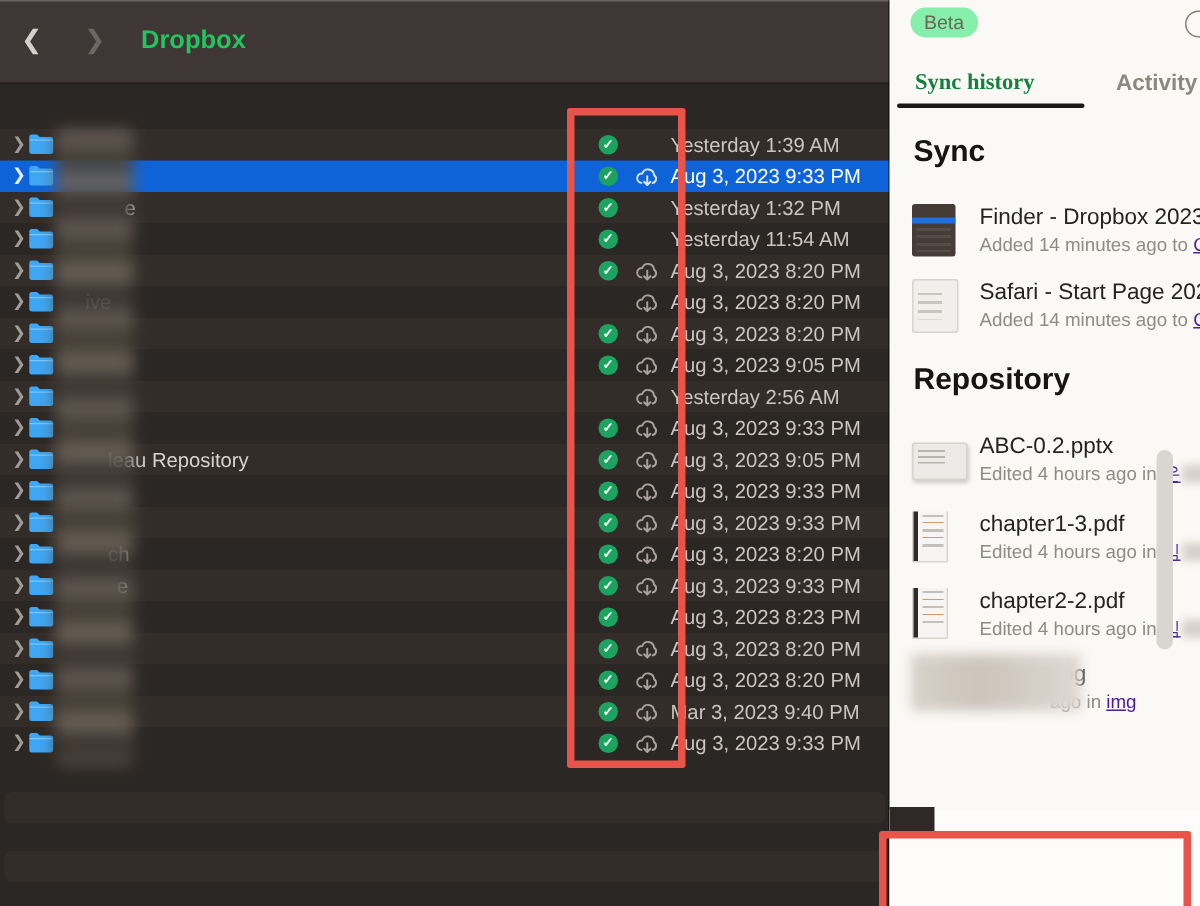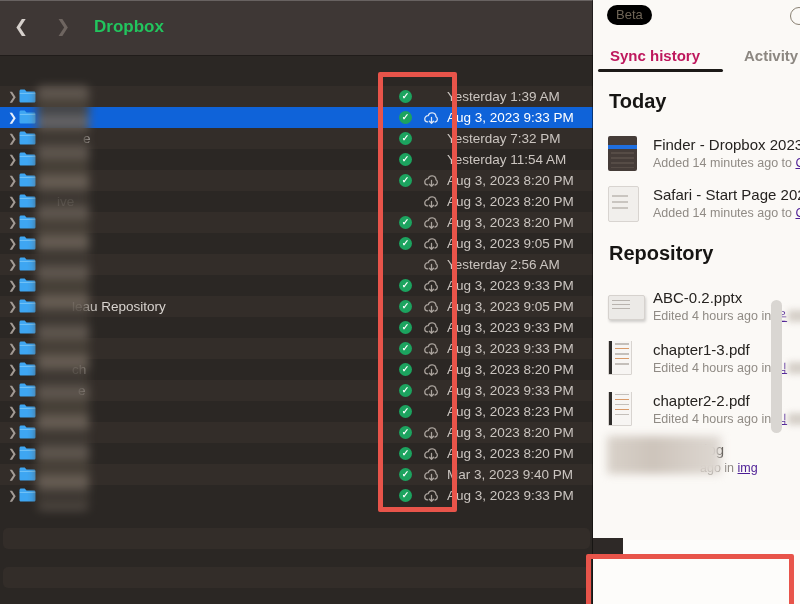--- a/index.html
+++ b/index.html
@@ -34,24 +34,24 @@
   .row.sel .date{color:#ffffff;}
   .name-blur{position:absolute;left:37px;top:86px;width:52px;height:424px;border-radius:5px;
     background:repeating-linear-gradient(180deg,#655c54 0 13px,#494239 13px 29px,#6d6359 29px 43px,#403a34 43px 60px);
     filter:blur(5px);opacity:.9;}
   .stripe{position:absolute;left:3px;width:587px;height:21px;background:#332d29;border-radius:5px;}
   .stripe1{top:528px;} .stripe2{top:567px;}
   
   .panel{position:absolute;top:0;right:0;width:207px;height:604px;background:#fbf9f6;
     box-shadow:-1px 0 0 rgba(0,0,0,.45);}
   .beta{position:absolute;left:14px;top:5px;height:20px;padding:0 9px;border-radius:11px;
-    background:#000000;color:#6f6557;font-size:13px;line-height:20px;}
+    background:#86efac;color:#6f6557;font-size:13px;line-height:20px;}
   .circle-cut{position:absolute;right:-8px;top:7px;width:16px;height:16px;border:1.6px solid #8a8173;border-radius:50%;}
   .tab{position:absolute;top:47px;font-size:15px;}
-  .tab-sync{left:17px;font-weight:700;color:#be185d;}
+  .tab-sync{left:17px;font-weight:700;color:#15803d;font-family:Liberation Serif, serif;}
   .tab-activity{left:151px;font-weight:600;color:#8c8781;}
   .tab-underline{position:absolute;left:5px;top:69px;width:125px;height:3px;background:#1c1a18;border-radius:2px;}
   .sec-heading{position:absolute;left:16px;font-size:20px;font-weight:700;color:#161513;}
   .p-item{position:absolute;left:14px;right:0;height:42px;white-space:nowrap;overflow:hidden;}
   .thumb{position:absolute;left:1px;}
   .thumb-finder{top:0;width:29px;height:35px;background:#453c38;border-radius:2px;overflow:hidden;}
   .thumb-finder::after{content:"";position:absolute;left:0;right:0;top:9px;height:4px;background:#1f6fe0;}
   .thumb-finder::before{content:"";position:absolute;left:3px;top:16px;right:3px;bottom:3px;
     background:repeating-linear-gradient(180deg,#564c46 0 2px,#453c38 2px 5px);}
   .thumb-safari{top:0;width:29px;height:34px;background:#f1efec;border:1px solid #d8d4d0;border-radius:2px;}
@@ -117,21 +117,21 @@
           <span class="date">Aug 3, 2023 9:33 PM</span>
         </div>
         <div class="row light">
           <span class="chev">❯</span>
           <span class="folder"><svg width="17" height="14" viewBox="0 0 17 14">
               <path d="M.5 2.2C.5 1.3 1.2.6 2.1.6h3.6l1.8 1.8h7.4c.9 0 1.6.7 1.6 1.6v8c0 .9-.7 1.6-1.6 1.6H2.1c-.9 0-1.6-.7-1.6-1.6Z" fill="#3ea6f2"></path>
               <path d="M.8 4.4h15.4" stroke="#7cc7f7" stroke-width=".9"></path>
             </svg></span>
           <span class="frag" style="left:83px">e</span>
           <span class="check">✓</span>
-          <span class="date">Yesterday 7:32 PM</span>
+          <span class="date">Yesterday 1:32 PM</span>
         </div>
         <div class="row">
           <span class="chev">❯</span>
           <span class="folder"><svg width="17" height="14" viewBox="0 0 17 14">
               <path d="M.5 2.2C.5 1.3 1.2.6 2.1.6h3.6l1.8 1.8h7.4c.9 0 1.6.7 1.6 1.6v8c0 .9-.7 1.6-1.6 1.6H2.1c-.9 0-1.6-.7-1.6-1.6Z" fill="#3ea6f2"></path>
               <path d="M.8 4.4h15.4" stroke="#7cc7f7" stroke-width=".9"></path>
             </svg></span>
           <span class="check">✓</span>
           <span class="date">Yesterday 11:54 AM</span>
         </div>
@@ -348,21 +348,21 @@
   </section>
 
   <section class="panel">
     <span class="beta">Beta</span>
     <span class="circle-cut"></span>
     <span class="tab tab-sync">Sync history</span>
     <span class="tab tab-activity">Activity</span>
     <span class="tab-underline"></span>
 
     <div id="panel-items">
-        <div class="sec-heading" style="top: 90px;">Today</div>
+        <div class="sec-heading" style="top: 90px;">Sync</div>
         <div class="p-item" style="top: 136px;">
           <div class="thumb thumb-finder"></div>
           <div class="p-text">
             <div class="p-title">Finder - Dropbox 2023-0</div>
             <div class="p-sub"><span class="meta">Added 14 minutes ago to </span><a>Capt</a></div>
           </div>
         </div>
         <div class="p-item" style="top: 186px;">
           <div class="thumb thumb-safari"></div>
           <div class="p-text">

